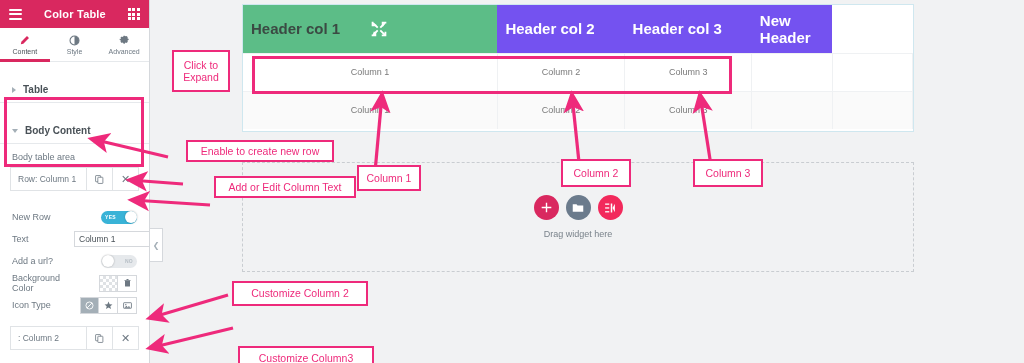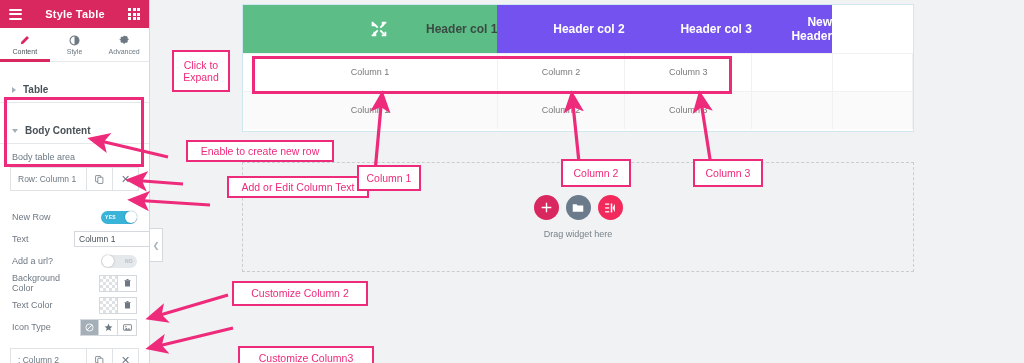--- a/index.html
+++ b/index.html
@@ -114,22 +114,22 @@
   }
 
   
   .canvas { position: absolute; left: 150px; top: 0; right: 0; bottom: 0; background: #f1f2f3; }
   .table-wrap {
     position: absolute; left: 92px; top: 4px; width: 672px; height: 128px;
     background: #fff; border: 1px solid #cfe7ef;
   }
   table.tbl { width: 100%; border-collapse: collapse; table-layout: fixed; }
   table.tbl th {
-    height: 48px; font-size: 12px; font-weight: bold; color: #ffffff;
-    text-align: right; padding-left: 15px; vertical-align: middle;
+    height: 48px; font-size: 15px; font-weight: bold; color: #ffffff;
+    text-align: left; padding-left: 8px; vertical-align: middle;
   }
   table.tbl th.h-green { background: #5cbd87; color: #3b4a43; position: relative; }
   table.tbl th.h-purple { background: #7452f0; }
   table.tbl th.h-empty { background: #ffffff; }
   .hdr-icon { position: absolute; left: 125px; top: 13px; }
   table.tbl td {
     height: 38px; font-size: 9px; color: #7a7a7a; text-align: center;
     border-right: 1px solid #eff1f3; border-top: 1px solid #eff1f3;
   }
   table.tbl tr.row-b td { background: #fafafa; }
@@ -163,21 +163,21 @@
 <div id="root">
 
   <div class="panel">
 
     <div class="panel-header">
       <span class="ico-ham">
           <i></i>
           <i></i>
           <i></i>
         </span>
-      <span class="panel-title">Style Table</span>
+      <span class="panel-title">Color Table</span>
       <span class="ico-grid">
         <i></i>
           <i></i>
           <i></i>
           <i></i>
           <i></i>
           <i></i>
           <i></i>
           <i></i>
           <i></i>
@@ -259,33 +259,20 @@
         <span class="color-trash">
           <svg width="7" height="8" viewBox="0 0 14 16">
               <path d="M2 4h10v10a1 1 0 0 1-1 1H3a1 1 0 0 1-1-1z" fill="#6d7882"></path>
               <rect x="1" y="2" width="12" height="1.6" fill="#6d7882"></rect>
               <rect x="5" y="0" width="4" height="2" fill="#6d7882"></rect>
             </svg>
         </span>
       </span>
     </div>
 
-    <div class="ctrl">
-      <span class="lbl">Text Color</span>
-      <span class="color-grp">
-        <span class="color-swatch"></span>
-        <span class="color-trash">
-          <svg width="7" height="8" viewBox="0 0 14 16">
-              <path d="M2 4h10v10a1 1 0 0 1-1 1H3a1 1 0 0 1-1-1z" fill="#6d7882"></path>
-              <rect x="1" y="2" width="12" height="1.6" fill="#6d7882"></rect>
-              <rect x="5" y="0" width="4" height="2" fill="#6d7882"></rect>
-            </svg>
-        </span>
-      </span>
-    </div>
 
     <div class="ctrl">
       <span class="lbl">Icon Type</span>
       <span class="icon-grp">
         <span class="icon-btn active">
           <svg width="9" height="9" viewBox="0 0 16 16">
               <circle cx="8" cy="8" r="6.3" fill="none" stroke="#fff" stroke-width="1.6"></circle>
               <line x1="3.6" y1="12.4" x2="12.4" y2="3.6" stroke="#fff" stroke-width="1.6"></line>
             </svg>
         </span>
@@ -425,21 +412,21 @@
   </svg>
 
   <div class="ann" style="left:172px; top:50px; width:58px; height:42px; flex-direction:column;justify-content:center;">
     <span>Click to Expand</span>
   </div>
 
   <div class="ann" style="left:186px; top:140px; width:148px; height:22px;">
     <span>Enable to create new row</span>
   </div>
 
-  <div class="ann" style="left:214px; top:176px; width:142px; height:22px;margin-left:13px;">
+  <div class="ann" style="left:214px; top:176px; width:142px; height:22px;">
     <span>Add or Edit Column Text</span>
   </div>
 
   <div class="ann" style="left:357px; top:165px; width:64px; height:26px;">
     <span>Column 1</span>
   </div>
 
   <div class="ann" style="left:561px; top:159px; width:70px; height:28px;">
     <span>Column 2</span>
   </div>

